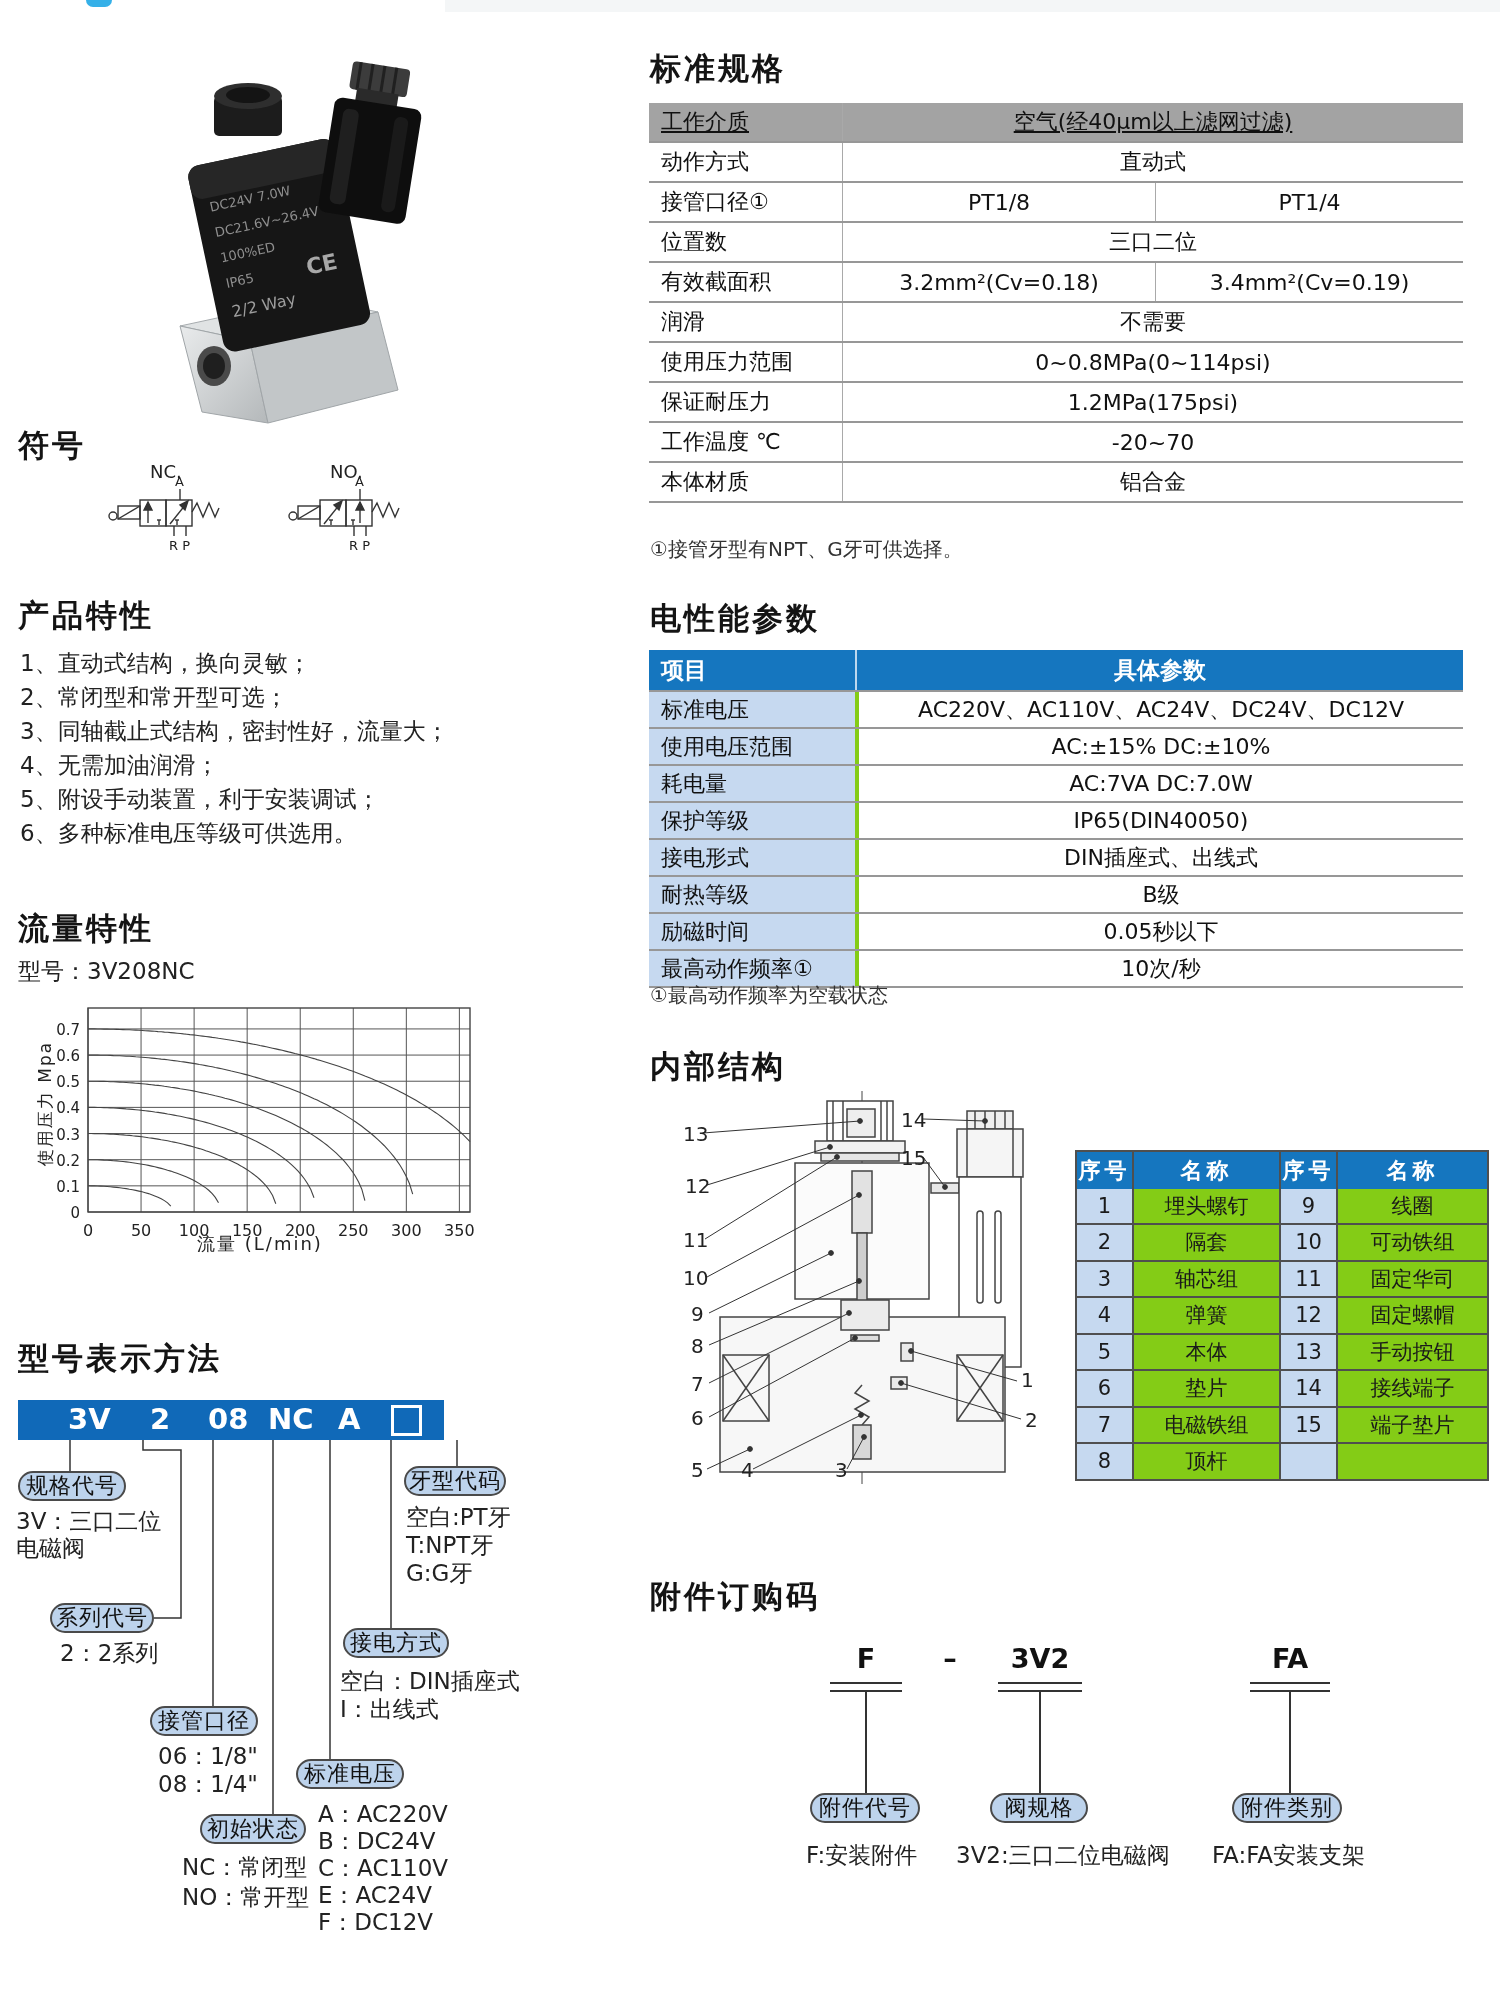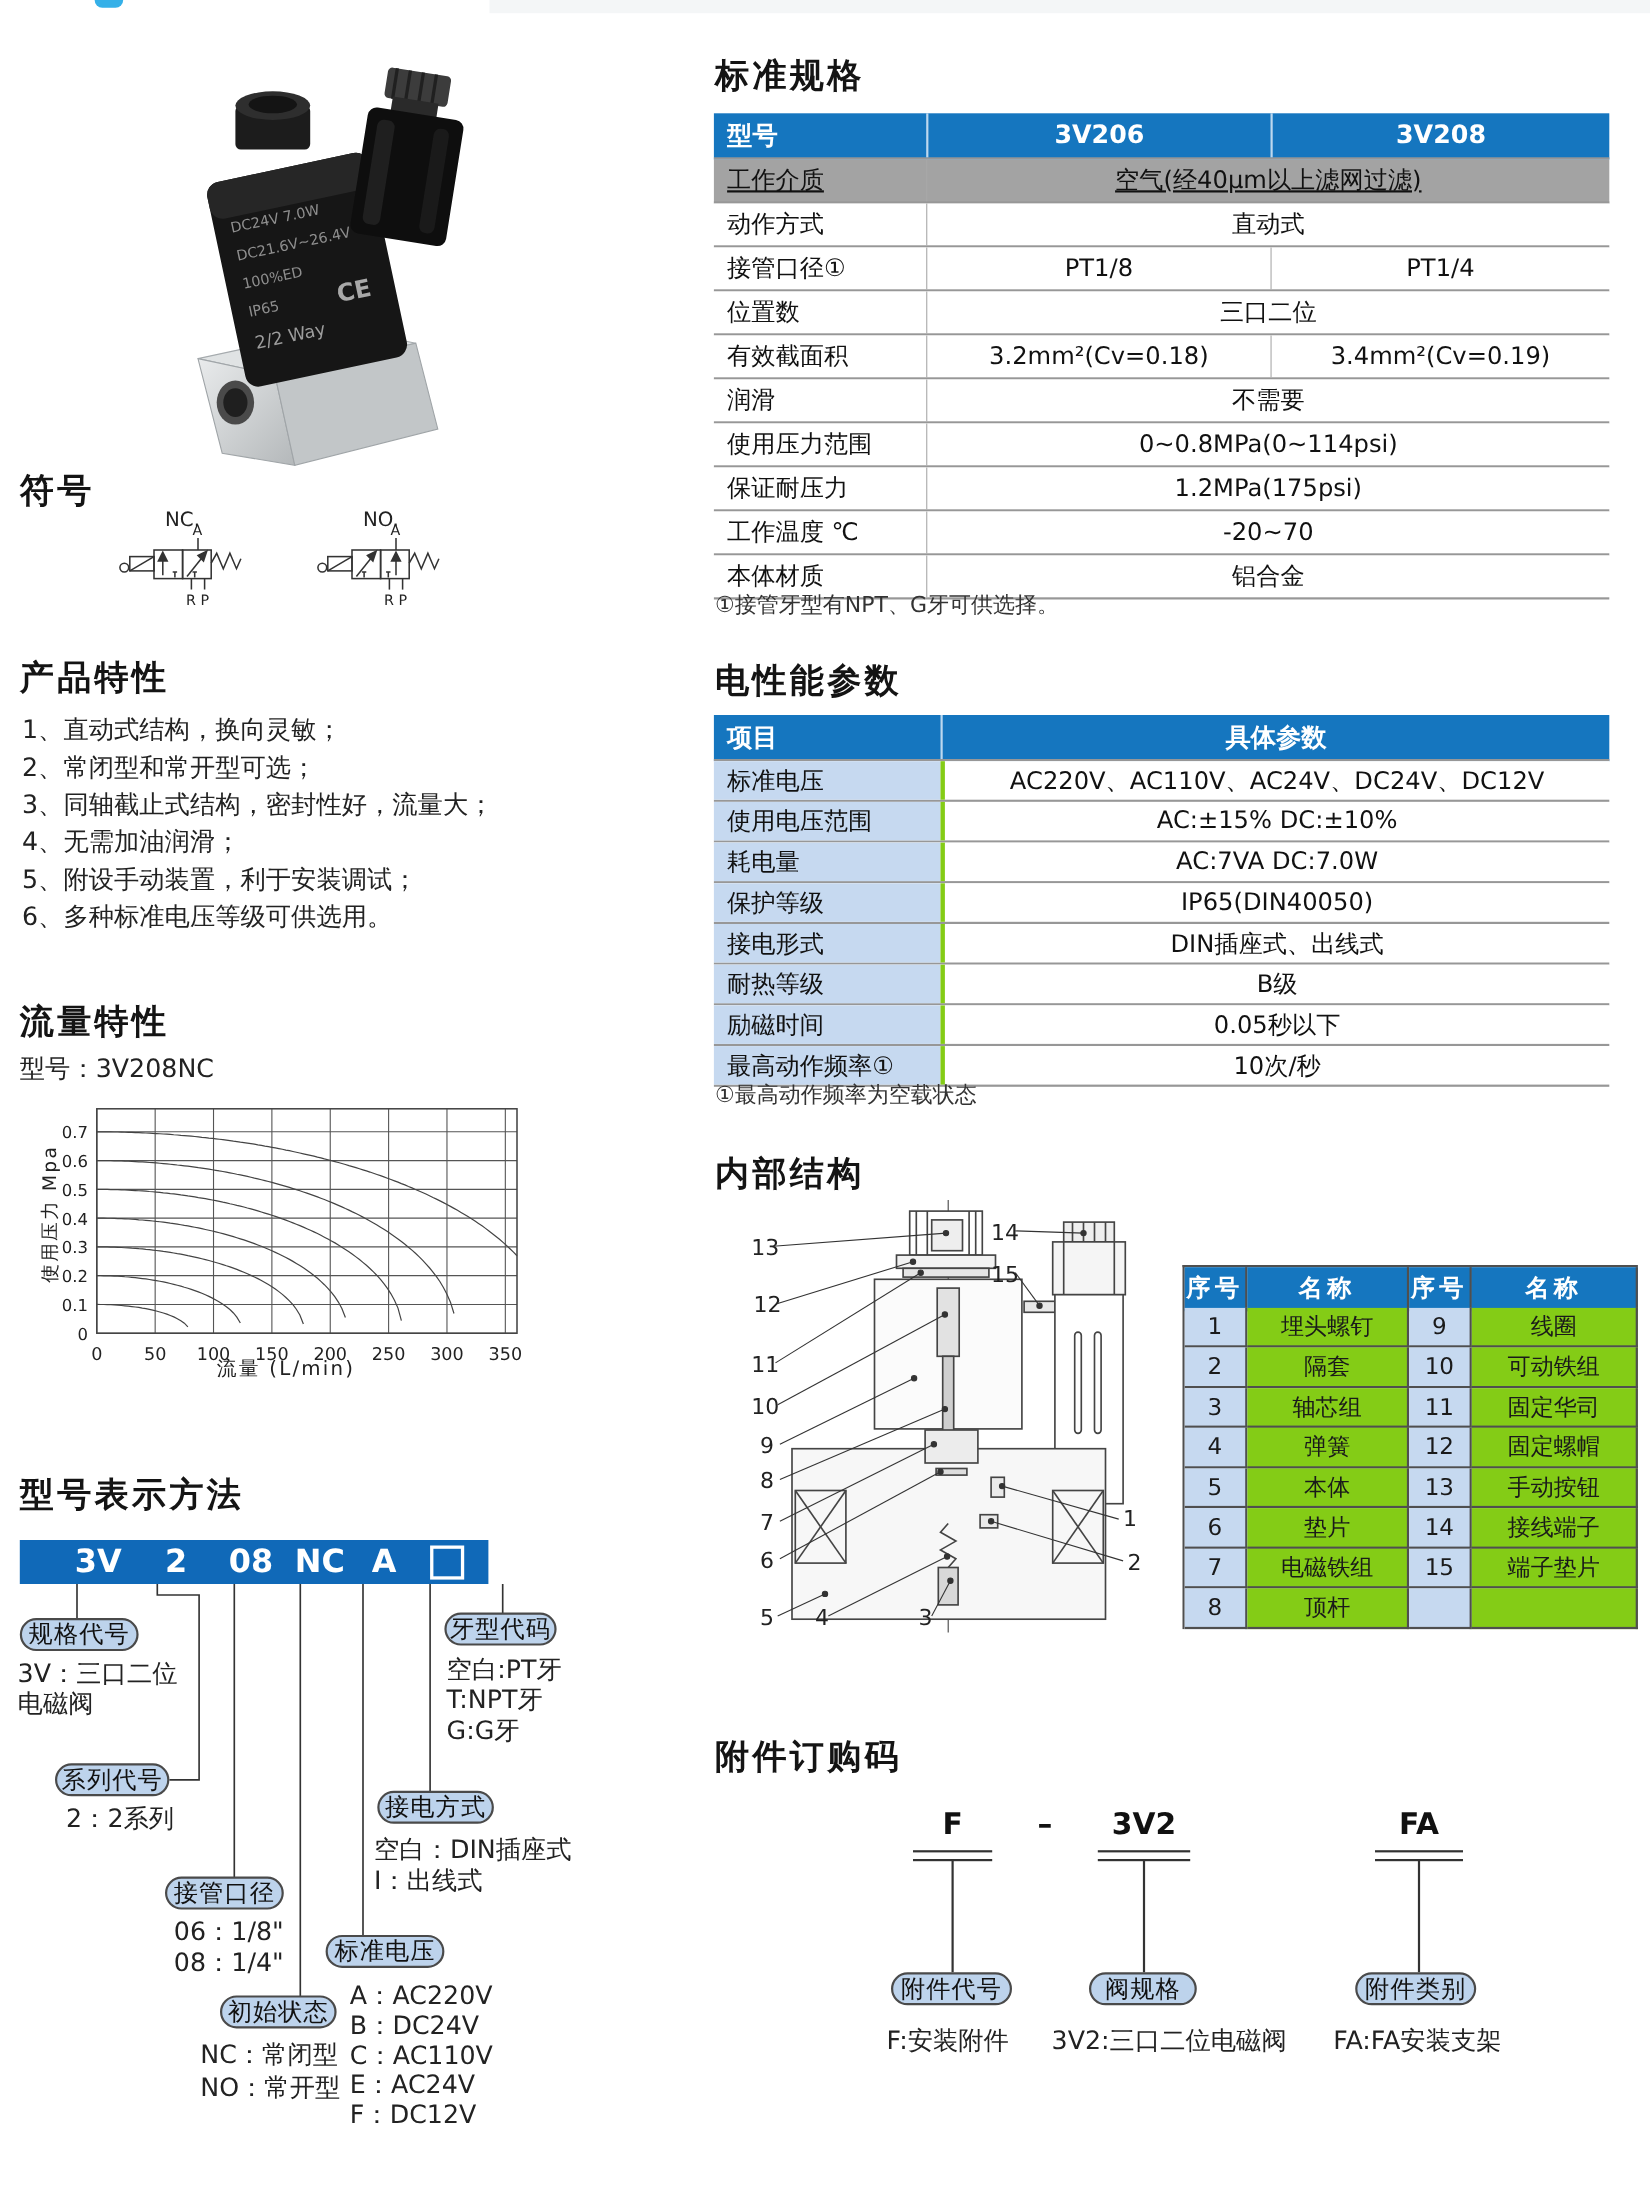--- a/index.html
+++ b/index.html
@@ -254,25 +254,20 @@
   <div class="bubble" style="left:343px;top:1628px;width:106px;">接电方式</div>
   <div class="txt f23" style="left:340px;top:1666px;">空白：DIN插座式</div>
   <div class="txt f23" style="left:340px;top:1694px;">I：出线式</div>
   <div class="bubble" style="left:404px;top:1466px;width:102px;">牙型代码</div>
   <div class="txt f23" style="left:406px;top:1502px;">空白:PT牙</div>
   <div class="txt f23" style="left:406px;top:1530px;">T:NPT牙</div>
   <div class="txt f23" style="left:406px;top:1558px;">G:G牙</div>
 
   <div class="h2" style="left:650px;top:48px;">标准规格</div>
   <div class="tbl" style="left:649px;top:103px;width:814px;">
-    <div class="trow hrow">
-      <div class="cell c-label">型号</div>
-      <div class="cell c-v1">3V206</div>
-      <div class="cell c-v2">3V208</div>
-    </div>
     <div class="trow shade">
       <div class="cell c-label">工作介质</div>
       <div class="cell c-span">空气(经40μm以上滤网过滤)</div>
     </div>
     <div class="trow">
       <div class="cell c-label">动作方式</div>
       <div class="cell c-span">直动式</div>
     </div>
     <div class="trow">
       <div class="cell c-label">接管口径①</div>

